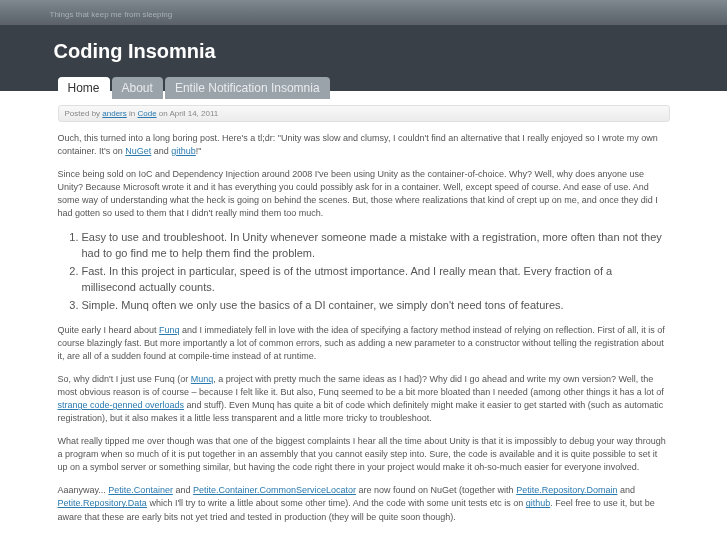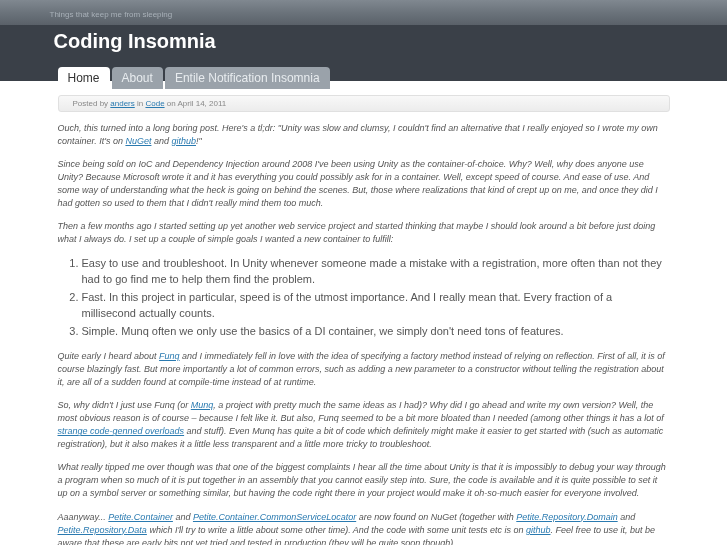--- a/index.html
+++ b/index.html
@@ -16,21 +16,21 @@
 }
 .tagline {
   max-width: 620px;
   margin: 0 auto;
   color: #a8b0b8;
   font-size: 8px;
   padding: 2px 0 6px 0;
 }
 .dark-band {
   background: #3a4048;
-  padding: 4px 0 28px 0;
+  padding: 14px 0 28px 0;
 }
 .site-title {
   max-width: 620px;
   margin: 0 auto;
   color: #fff;
   font-size: 20px;
   font-weight: bold;
 }
 .nav-row {
   max-width: 620px;
@@ -64,30 +64,29 @@
   font-weight: normal;
   color: #333;
   padding: 8px 0 6px 0;
 }
 .meta-bar {
   background: linear-gradient(to bottom, #f8f8f8, #ececec);
   border: 1px solid #e0e0e0;
   border-radius: 3px;
   font-size: 8px;
   color: #888;
-  padding: 3px 14px;
+  padding: 3px 6px;
   margin-bottom: 10px;
 }
 .meta-bar a { color: #2a7ab0; text-decoration: underline; }
 .post-body p {
   font-size: 9px;
   line-height: 1.45;
   color: #555;
   margin-bottom: 10px;
-  font-style: italic;
 }
 .post-body p.intro { }
 .post-body a { color: #2a7ab0; text-decoration: underline; }
 .post-body ol {
   margin: 0 0 10px 24px;
   font-size: 11px;
   color: #555;
   line-height: 1.45;
 }
 .post-body ol li { margin-bottom: 2px; }
@@ -112,21 +111,20 @@
 
   <div class="post">
     <div class="meta-bar">
       <span>Posted by </span><a href="#">anders</a><span> in </span><a href="#">Code</a><span> on </span><span>April 14, 2011</span>
     </div>
     <div class="post-body">
       <p class="intro">
         <span>Ouch, this turned into a long boring post. Here's a tl;dr: "Unity was slow and clumsy, I couldn't find an alternative that I really enjoyed so I wrote my own container. It's on </span><a href="#">NuGet</a><span> and </span><a href="#">github</a><span>!"</span>
       </p>
       <p>Since being sold on IoC and Dependency Injection around 2008 I've been using Unity as the container-of-choice. Why? Well, why does anyone use Unity? Because Microsoft wrote it and it has everything you could possibly ask for in a container. Well, except speed of course. And ease of use. And some way of understanding what the heck is going on behind the scenes. But, those where realizations that kind of crept up on me, and once they did I had gotten so used to them that I didn't really mind them too much.</p>
-      <p>Then a few months ago I started setting up yet another web service project and started thinking that maybe I should look around a bit before just doing what I always do. I set up a couple of simple goals I wanted a new container to fulfill:</p>
       <ol>
         <li>Easy to use and troubleshoot. In Unity whenever someone made a mistake with a registration, more often than not they had to go find me to help them find the problem.</li>
         <li>Fast. In this project in particular, speed is of the utmost importance. And I really mean that. Every fraction of a millisecond actually counts.</li>
         <li>Simple. Munq often we only use the basics of a DI container, we simply don't need tons of features.</li>
       </ol>
       <p>
         <span>Quite early I heard about </span><a href="#">Funq</a><span> and I immediately fell in love with the idea of specifying a factory method instead of relying on reflection. First of all, it is of course blazingly fast. But more importantly a lot of common errors, such as adding a new parameter to a constructor without telling the registration about it, are all of a sudden found at compile-time instead of at runtime.</span>
       </p>
       <p>
         <span>So, why didn't I just use Funq (or </span><a href="#">Munq</a><span>, a project with pretty much the same ideas as I had)? Why did I go ahead and write my own version? Well, the most obvious reason is of course – because I felt like it. But also, Funq seemed to be a bit more bloated than I needed (among other things it has a lot of </span><a href="#">strange code-genned overloads</a><span> and stuff). Even Munq has quite a bit of code which definitely might make it easier to get started with (such as automatic registration), but it also makes it a little less transparent and a little more tricky to troubleshoot.</span>

